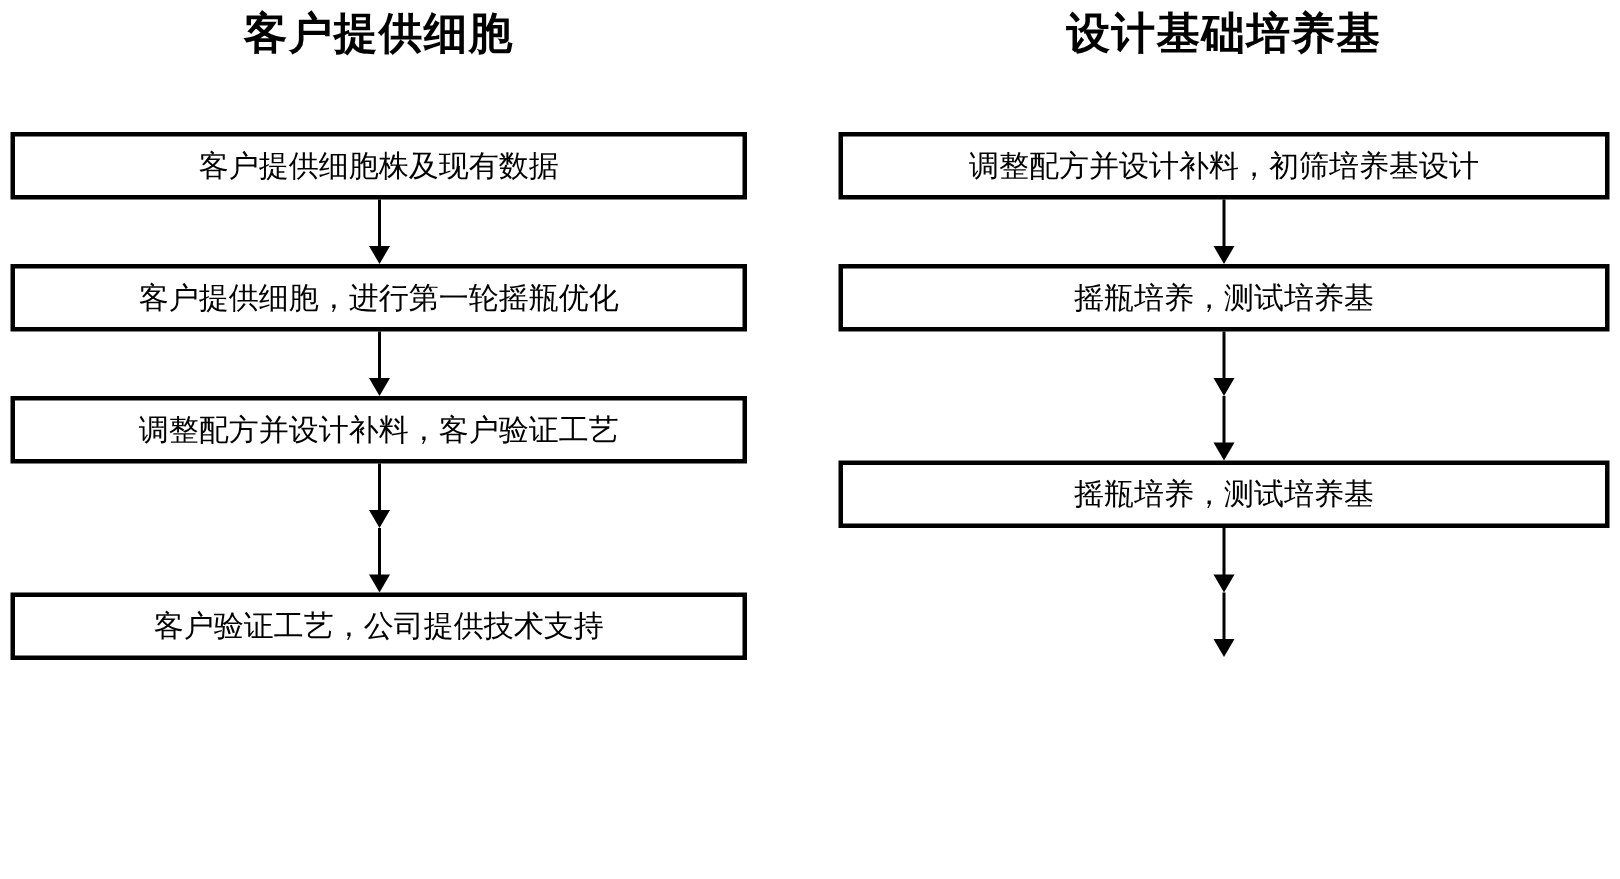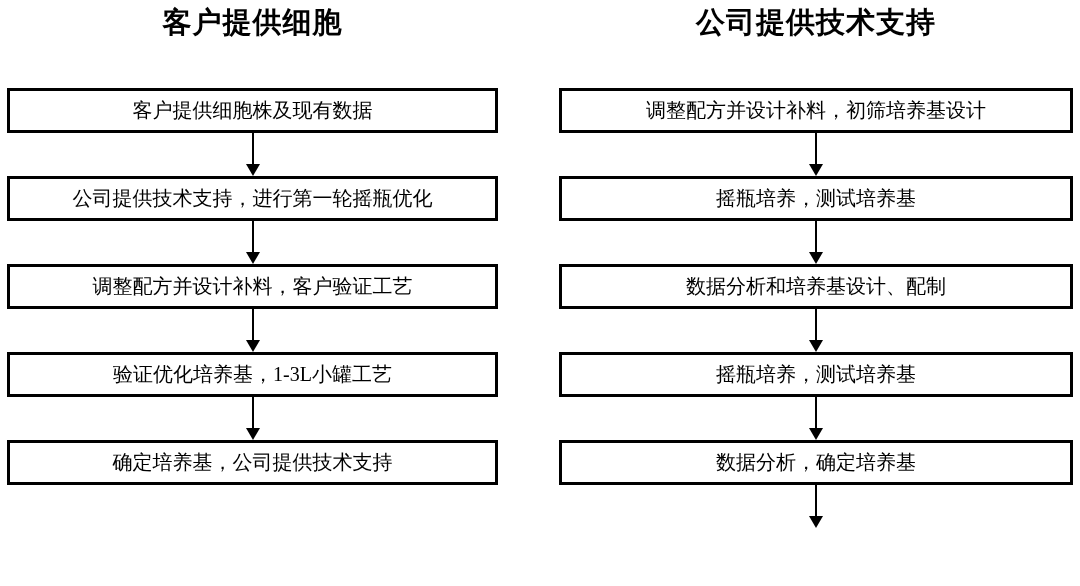--- a/index.html
+++ b/index.html
@@ -9,21 +9,21 @@
   html, body {
     margin: 0;
     padding: 0;
     background: var(--bg);
   }
   .canvas {
     position: relative;
     width: 1080px;
     height: 586px;
     background: var(--bg);
-    font-family: Liberation Serif, serif;
+    font-family: Liberation Mono, monospace;
     color: var(--ink);
     overflow: hidden;
   }
   .column {
     position: absolute;
     top: 0;
     display: flex;
     flex-direction: column;
     align-items: stretch;
   }
@@ -77,69 +77,66 @@
 
   <div class="column column-left">
     <div class="col-title">客户提供细胞</div>
 
     <div class="flow-box">客户提供细胞株及现有数据</div>
     <div class="arrow">
       <div class="arrow-line"></div>
       <div class="arrow-head"></div>
     </div>
 
-    <div class="flow-box">公司提供技术支持，进行第一轮摇瓶优化</div>
+    <div class="flow-box">客户提供细胞，进行第一轮摇瓶优化</div>
     <div class="arrow">
       <div class="arrow-line"></div>
       <div class="arrow-head"></div>
     </div>
 
     <div class="flow-box">调整配方并设计补料，客户验证工艺</div>
     <div class="arrow">
       <div class="arrow-line"></div>
       <div class="arrow-head"></div>
     </div>
 
-    <div class="flow-box">验证优化培养基，1-3L小罐工艺</div>
     <div class="arrow">
       <div class="arrow-line"></div>
       <div class="arrow-head"></div>
     </div>
 
-    <div class="flow-box">确定培养基，公司提供技术支持</div>
+    <div class="flow-box">客户验证工艺，公司提供技术支持</div>
   </div>
 
   <div class="column column-right">
-    <div class="col-title">公司提供技术支持</div>
+    <div class="col-title">设计基础培养基</div>
 
     <div class="flow-box">调整配方并设计补料，初筛培养基设计</div>
     <div class="arrow">
       <div class="arrow-line"></div>
       <div class="arrow-head"></div>
     </div>
 
     <div class="flow-box">摇瓶培养，测试培养基</div>
     <div class="arrow">
       <div class="arrow-line"></div>
       <div class="arrow-head"></div>
     </div>
 
-    <div class="flow-box">数据分析和培养基设计、配制</div>
     <div class="arrow">
       <div class="arrow-line"></div>
       <div class="arrow-head"></div>
     </div>
 
     <div class="flow-box">摇瓶培养，测试培养基</div>
     <div class="arrow">
       <div class="arrow-line"></div>
       <div class="arrow-head"></div>
     </div>
 
-    <div class="flow-box">数据分析，确定培养基</div>
     <div class="arrow">
       <div class="arrow-line"></div>
       <div class="arrow-head"></div>
     </div>
 
   </div>
 
 </div>
 
 </body></html>

